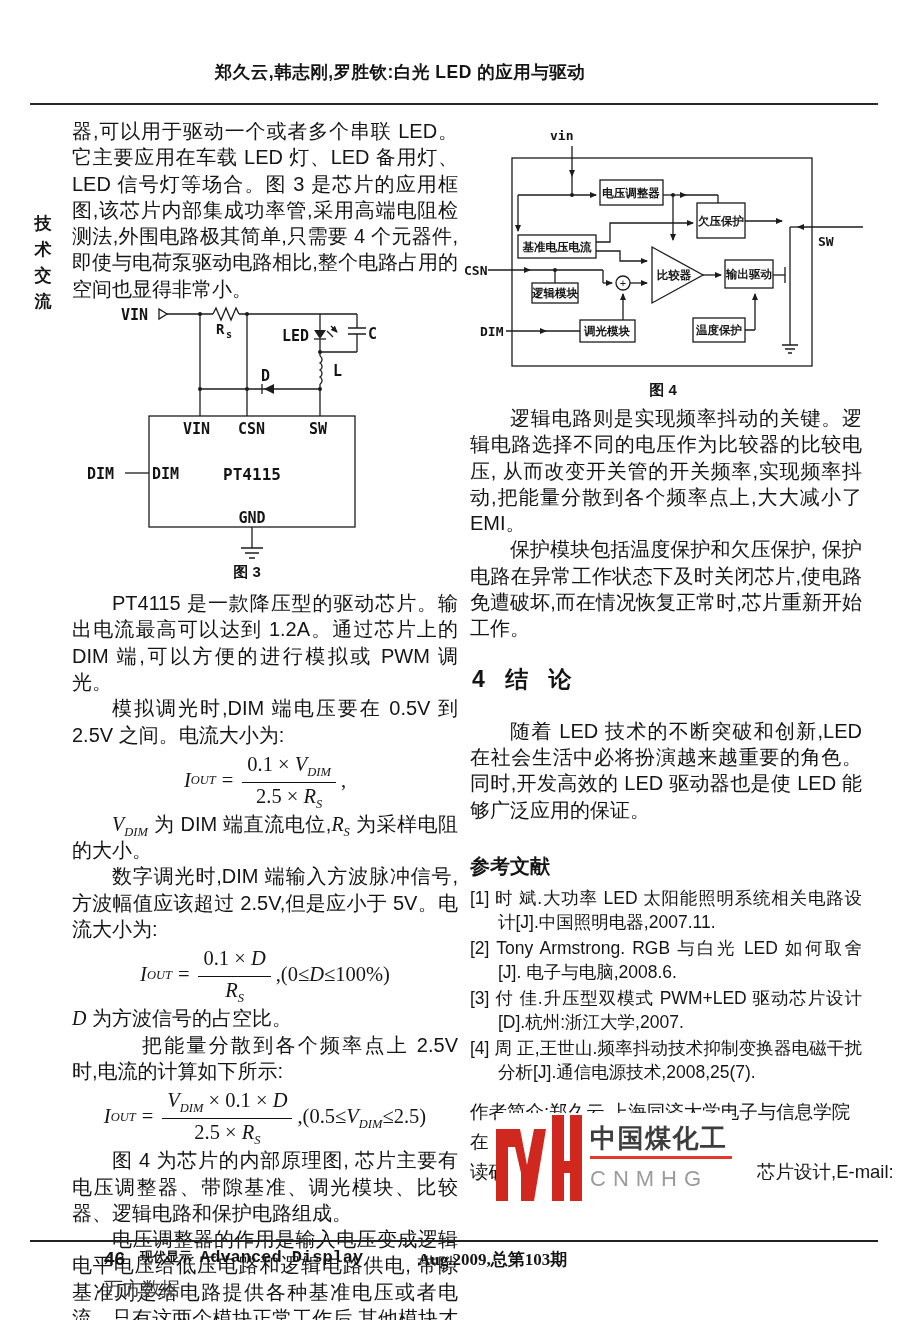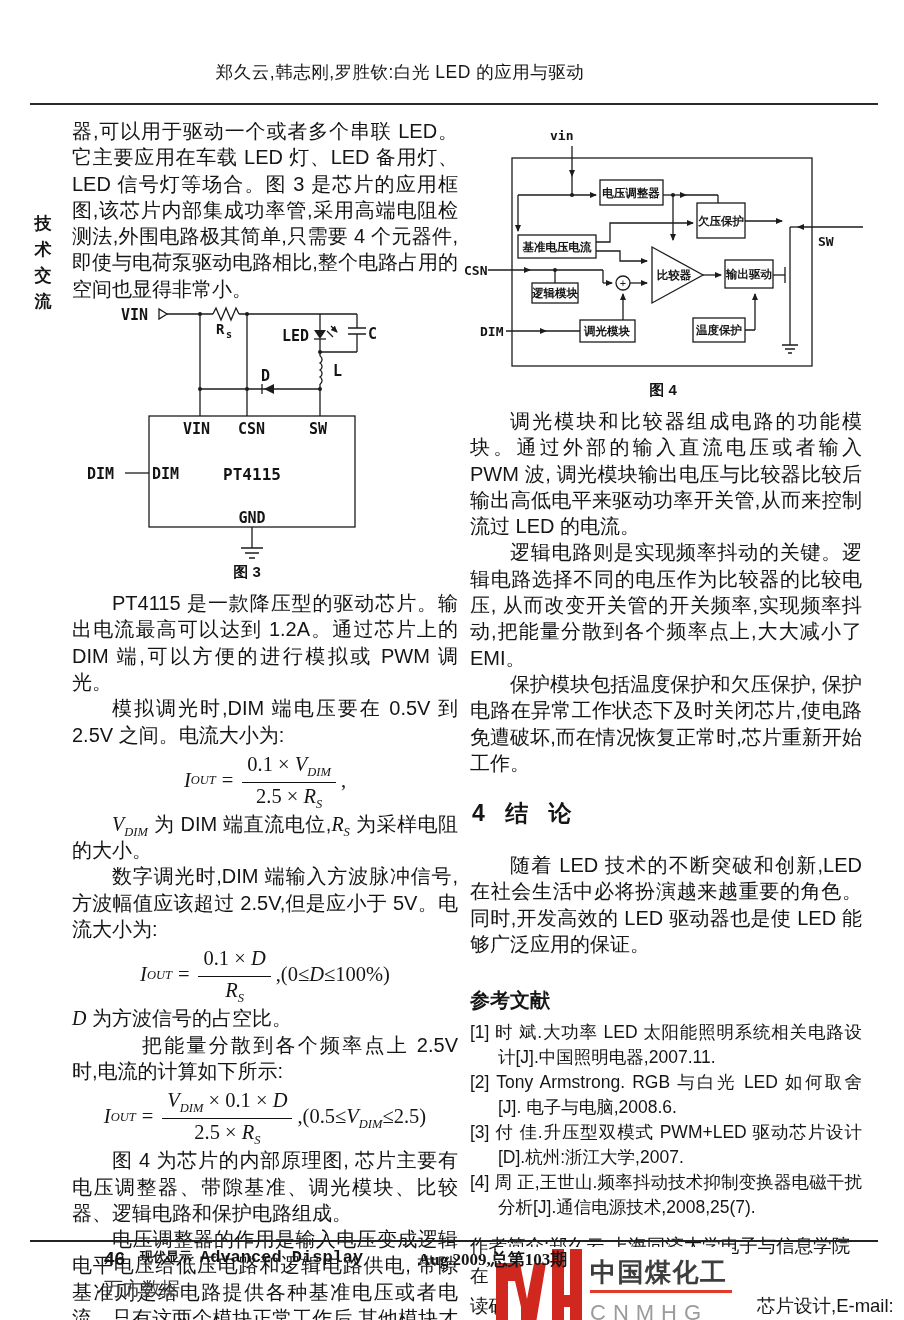--- a/index.html
+++ b/index.html
@@ -1,21 +1,21 @@
 <!DOCTYPE html>
 <html lang="zh"><head>
 <meta charset="utf-8">
 <style>
   html,body{margin:0;padding:0;background:#fff;}
   body{width:904px;height:1320px;position:relative;overflow:hidden;
        font-family:"Liberation Sans",sans-serif;color:#151515;
        -webkit-font-smoothing:antialiased;}
   .abs{position:absolute;}
   
-  .header-title{top:60px;left:0;width:800px;text-align:center;font-size:17.5px;font-weight:normal;letter-spacing:.5px;}
+  .header-title{top:60px;left:0;width:800px;text-align:center;font-size:17.5px;font-weight:bold;letter-spacing:.5px;}
   .header-rule{top:103px;left:30px;width:848px;border-top:2px solid #2a2a2a;}
   
   .side-label{left:33px;top:211px;font-size:17px;font-weight:bold;line-height:26px;text-align:center;width:20px;}
   
   .col{position:absolute;top:112px;}
   .col-left{left:72px;width:386px;}
   .col-right{left:470px;width:392px;}
   .bt{font-size:20px;line-height:26.3px;text-align:justify;margin:0;}
   .ind{text-indent:2em;}
   .ind3{text-indent:3.5em;}
@@ -241,21 +241,20 @@
     <text class="cjkbox" x="97" y="133" font-size="11.5" text-anchor="middle">基准电压电流</text>
     <text class="cjkbox" x="95" y="179" font-size="11.5" text-anchor="middle">逻辑模块</text>
     <text class="cjkbox" x="147" y="217" font-size="11.5" text-anchor="middle">调光模块</text>
     <text class="cjkbox" x="214" y="161" font-size="11.5" text-anchor="middle">比较器</text>
     <text class="cjkbox" x="289" y="160" font-size="11.5" text-anchor="middle">输出驱动</text>
     <text class="cjkbox" x="259" y="216" font-size="11.5" text-anchor="middle">温度保护</text>
     <text x="163" y="169" font-size="11" text-anchor="middle">+</text>
     <text class="figcap" x="203" y="277" text-anchor="middle">图 4</text>
   </svg>
 
-  <p class="bt ind" style="margin-top:3px">调光模块和比较器组成电路的功能模块。通过外部的输入直流电压或者输入 PWM 波, 调光模块输出电压与比较器比较后输出高低电平来驱动功率开关管,从而来控制流过 LED 的电流。</p>
   <p class="bt ind">逻辑电路则是实现频率抖动的关键。逻辑电路选择不同的电压作为比较器的比较电压, 从而改变开关管的开关频率,实现频率抖动,把能量分散到各个频率点上,大大减小了 EMI。</p>
   <p class="bt ind">保护模块包括温度保护和欠压保护, 保护电路在异常工作状态下及时关闭芯片,使电路免遭破坏,而在情况恢复正常时,芯片重新开始工作。</p>
 
   <div class="h-conclusion">4 结 论</div>
   <p class="bt ind p-conclusion">随着 LED 技术的不断突破和创新,LED 在社会生活中必将扮演越来越重要的角色。同时,开发高效的 LED 驱动器也是使 LED 能够广泛应用的保证。</p>
 
   <div class="h-refs">参考文献</div>
   <div class="refs-wrap">
     <div class="ref">[1] 时 斌.大功率 LED 太阳能照明系统相关电路设计[J].中国照明电器,2007.11.</div>
     <div class="ref">[2] Tony Armstrong. RGB 与白光 LED 如何取舍 [J]. 电子与电脑,2008.6.</div>

